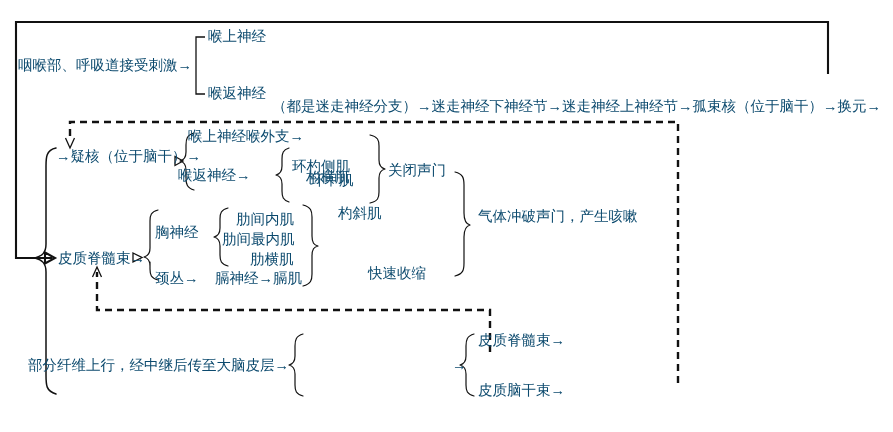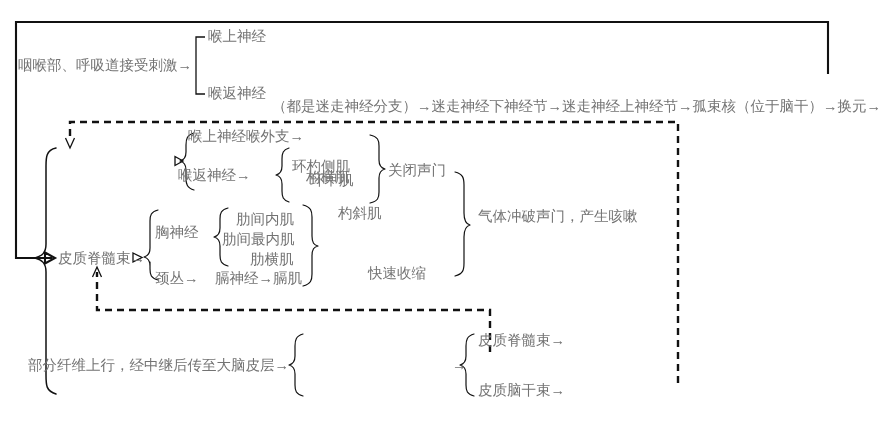--- a/index.html
+++ b/index.html
@@ -15,21 +15,21 @@
     height:432px;
     background:#ffffff;
     overflow:hidden;
   }
   
   .node{
     position:absolute;
     white-space:nowrap;
     font-size:14.5px;
     line-height:1;
-    color:#737373;
+    color:#0c4a6e;
     letter-spacing:0px;
   }
   
   #wires{
     position:absolute;
     left:0;top:0;
     width:893px;height:432px;
     pointer-events:none;
   }
   .solid{fill:none;stroke:#111111;stroke-width:2.1;}
@@ -169,20 +169,21 @@
   </svg>
 
   <div class="node" style="left:18px; top:58px;">咽喉部、呼吸道接受刺激→</div>
 
   <div class="node" style="left:208px; top:29px;">喉上神经</div>
 
   <div class="node" style="left:208px; top:86px;">喉返神经</div>
 
   <div class="node" style="left:272px; top:58px;margin-top:41px;">（都是迷走神经分支）→迷走神经下神经节→迷走神经上神经节→孤束核（位于脑干）→换元→</div>
 
+  <div class="node" style="left:56px; top:149px;">→疑核（位于脑干）→</div>
 
   <div class="node" style="left:188px; top:129px;">喉上神经喉外支→</div>
 
   <div class="node" style="left:310px; top:129px;margin-top:44px;">环甲肌</div>
 
   <div class="node" style="left:178px; top:168px;">喉返神经→</div>
 
   <div class="node" style="left:292px; top:159px;text-align:center;">环杓侧肌</div>
 
   <div class="node" style="left:306px; top:170px;">杓横肌</div>

